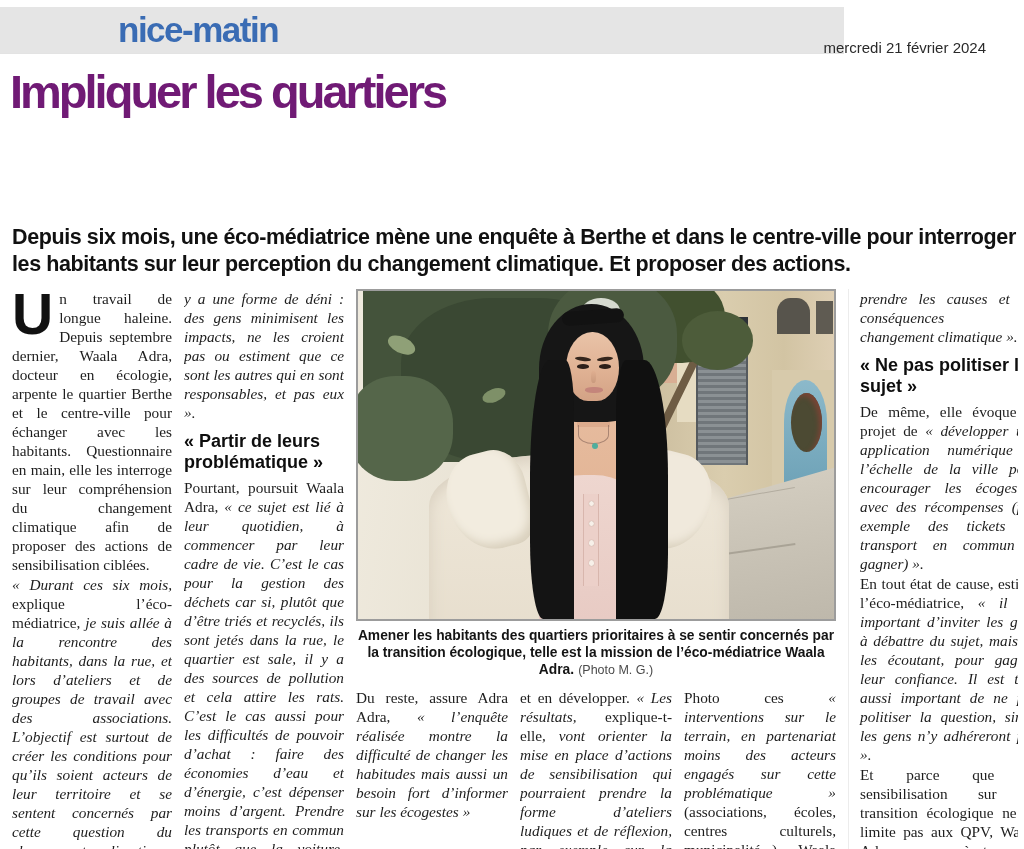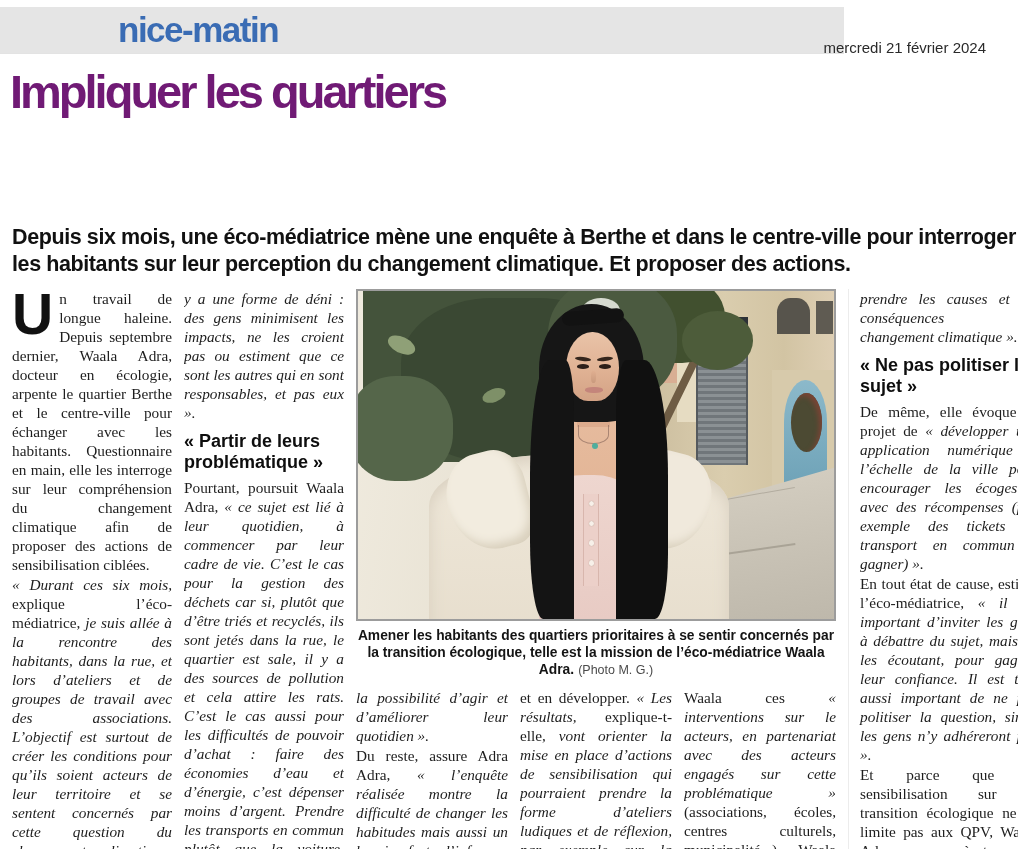--- a/index.html
+++ b/index.html
@@ -194,30 +194,29 @@
       <div class="wm-lips"></div>
       <div class="wm-sun"></div>
       <div class="wm-hairL"></div>
       <div class="wm-hairR"></div>
     </div>
     <div class="caption">
       <span>Amener les habitants des quartiers prioritaires à se sentir concernés par la transition écologique, telle est la mission de l’éco-médiatrice Waala Adra.</span><span class="credit">(Photo M. G.)</span>
     </div>
     <div class="midcols">
       <div class="tcol midcol">
-          <p class="para"><span class="it">la possibilité d’agir et d’améliorer leur quotidien ».</span></p>
           <p class="para"><span>Du reste, assure Adra Adra, </span><span class="it">« l’enquête réalisée montre la difficulté de changer les habitudes mais aussi un besoin fort d’informer sur les écogestes »</span></p>
         </div>
       <div class="midgap"></div>
       <div class="tcol midcol">
           <p class="para"><span>et en développer. </span><span class="it">« Les résultats, </span><span>explique-t-elle, </span><span class="it">vont orienter la mise en place d’actions de sensibilisation qui pourraient prendre la forme d’ateliers ludiques et de réflexion, par exemple sur la gestion des déchets, l’alimentation, la consommation d’eau et d’énergie, les mobilités... »</span></p>
         </div>
       <div class="midgap"></div>
       <div class="tcol midcol">
-          <p class="para"><span>Waala ces </span><span class="it">« interventions sur le acteurs, en partenariat avec des acteurs engagés sur cette problématique »</span><span> (associations, écoles, centres culturels, municipalité...), Waala Adra pourrait aussi proposer de réaliser </span></p>
+          <p class="para"><span>Photo ces </span><span class="it">« interventions sur le terrain, en partenariat moins des acteurs engagés sur cette problématique »</span><span> (associations, écoles, centres culturels, municipalité...), Waala Adra pourrait aussi proposer de réaliser </span></p>
         </div>
     </div>
   </div>
 
   <div class="gap"></div>
   <div class="tcol col-right">
       <p class="para"><span class="it">prendre les causes et les conséquences du changement climatique ».</span></p>
       <h3 class="subhead">« Ne pas politiser le sujet »</h3>
       <p class="para"><span>De même, elle évoque le projet de </span><span class="it">« développer une application numérique à l’échelle de la ville pour encourager les écogestes, avec des récompenses (par exemple des tickets de transport en commun à gagner) ».</span></p>
       <p class="para"><span>En tout état de cause, estime l’éco-médiatrice, </span><span class="it">« il est important d’inviter les gens à débattre du sujet, mais en les écoutant, pour gagner leur confiance. Il est tout aussi important de ne pas politiser la question, sinon les gens n’y adhéreront pas ».</span></p>

